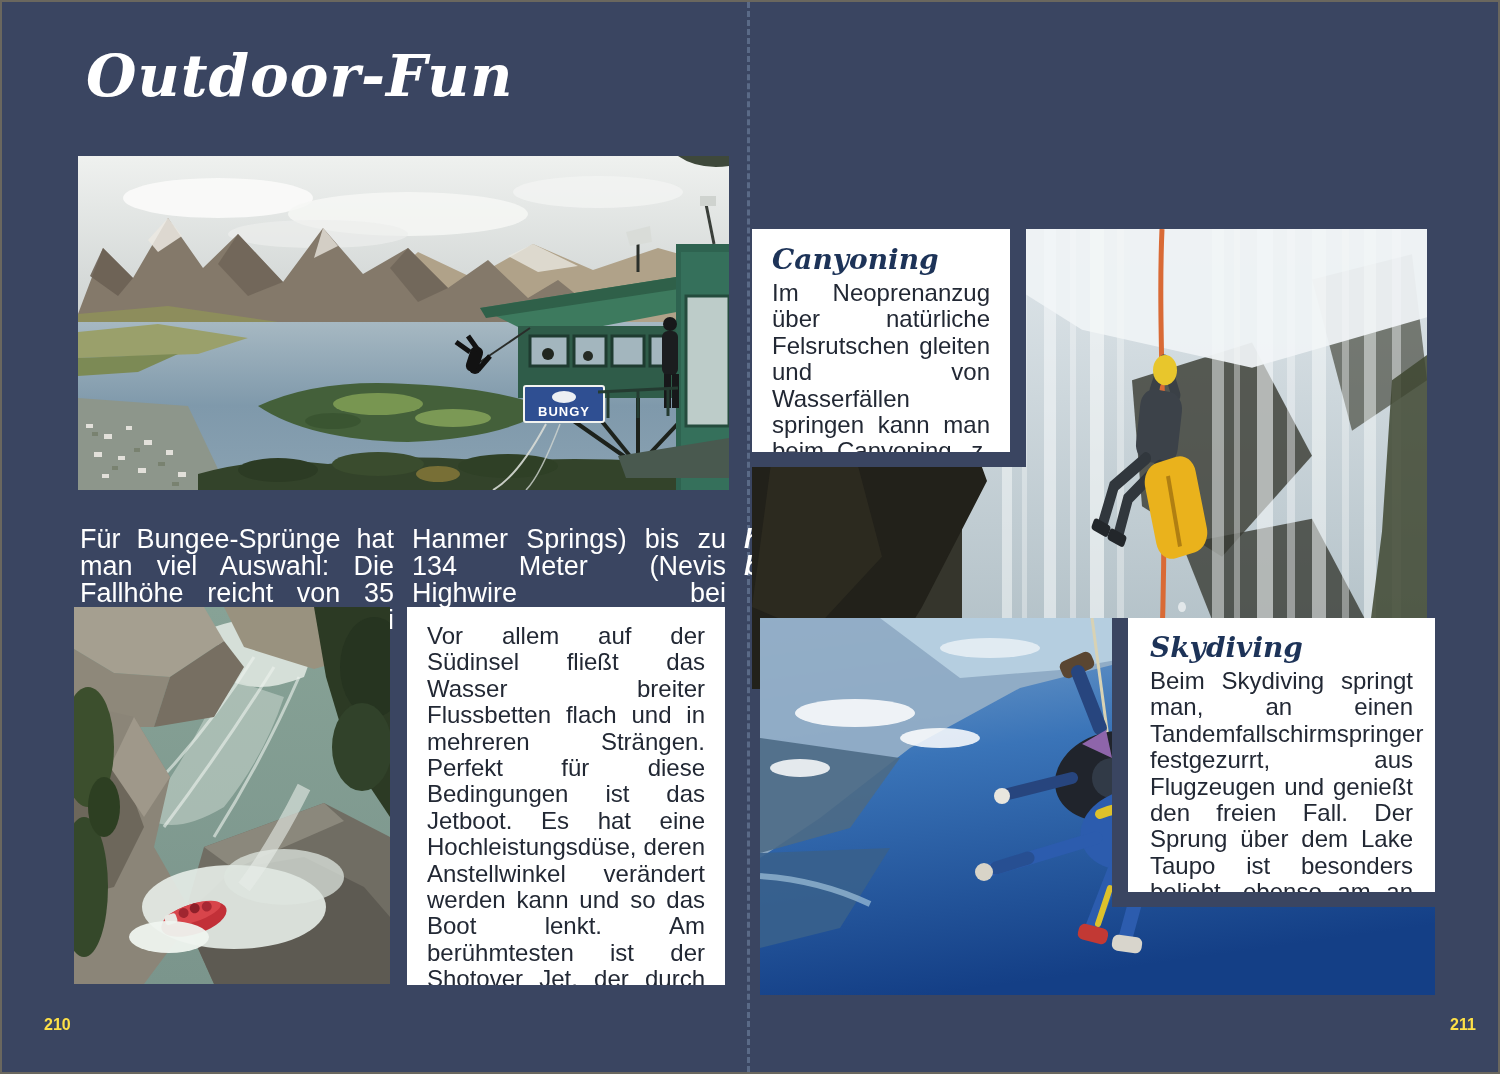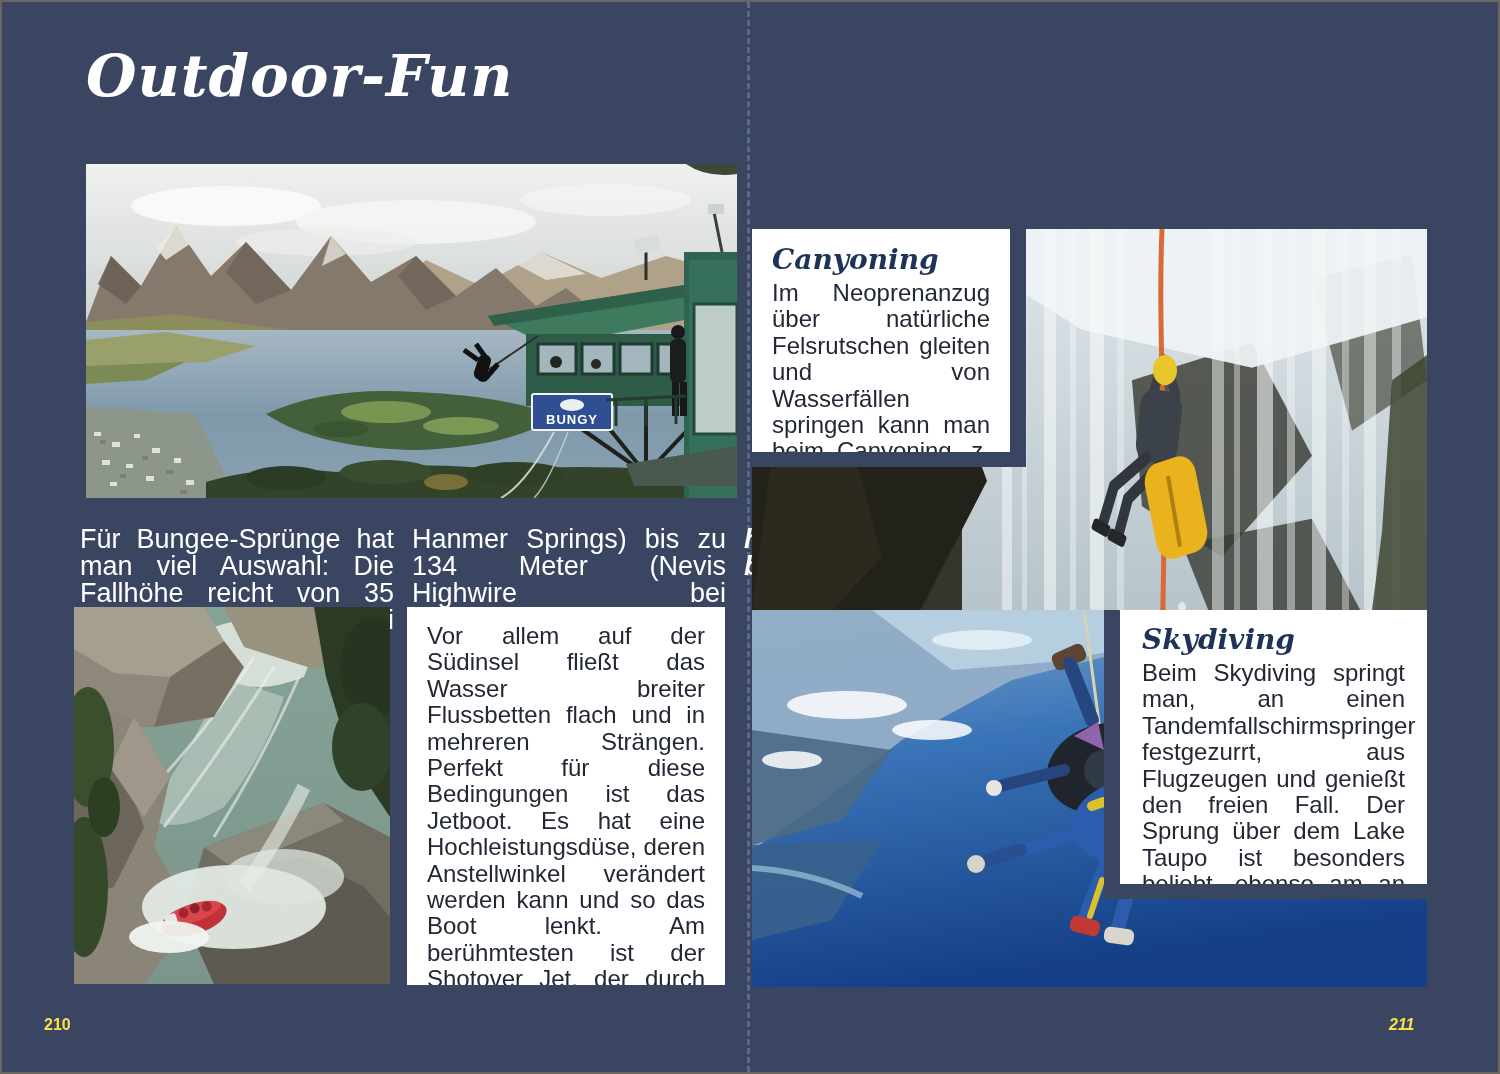--- a/index.html
+++ b/index.html
@@ -42,32 +42,32 @@
   .canyoning-box{
     left:0;top:0;width:218px;height:195px;padding:14px 20px;
     border-right:16px solid #3a4561;border-bottom:15px solid #3a4561;
   }
   .skydiving-box{
     right:0;top:0;width:263px;height:248px;padding:13px 22px;
     border-left:16px solid #3a4561;border-bottom:15px solid #3a4561;
   }
   .page-num{position:absolute;top:1014px;font:700 16px "Liberation Sans",sans-serif;color:#fde047;}
   .page-num.left{left:42px;}
-  .page-num.right{left:1387px;font-style:italic;}
+  .page-num.right{left:1448px;}
 </style>
 </head>
 <body>
 
 <div class="spread">
 
   <div class="fold"></div>
 
   <h1 class="page-title">Outdoor-Fun</h1>
 
-  <figure class="photo" style="left:72px;top:150px;width:651px;height:334px;margin:12px;">
+  <figure class="photo" style="left:72px;top:150px;width:651px;height:334px;margin:4px;">
     <svg viewBox="0 0 651 334" preserveAspectRatio="none" aria-hidden="true">
       <defs>
         <linearGradient id="skyG" x1="0" y1="0" x2="0" y2="1">
           <stop offset="0" stop-color="#eff1ef"></stop>
             <stop offset="1" stop-color="#ccd1d0"></stop>
         </linearGradient>
         <linearGradient id="lakeG" x1="0" y1="0" x2="0" y2="1">
           <stop offset="0" stop-color="#a6b8c2"></stop>
             <stop offset=".5" stop-color="#7f99ab"></stop>
             <stop offset="1" stop-color="#8aa2b2"></stop>
@@ -274,21 +274,21 @@
       <circle cx="390" cy="320" r="3" fill="#ffffff" opacity=".5"></circle>
       <circle cx="450" cy="340" r="4" fill="#ffffff" opacity=".5"></circle>
     </svg>
     <div class="overlay-box canyoning-box">
       <h3 class="box-heading">Canyoning</h3>
       <p class="box-body">Im Neoprenanzug über natürliche Felsrutschen gleiten und von Wasserfällen springen kann man beim Canyoning, z. B. in Wanaka.</p>
       <span class="box-link">deepcanyon.co.nz</span>
     </div>
   </figure>
 
-  <figure class="photo" style="left:750px;top:608px;width:675px;height:377px;margin:0;">
+  <figure class="photo" style="left:750px;top:608px;width:675px;height:377px;margin:8px;">
     <svg viewBox="0 0 675 377" preserveAspectRatio="none" aria-hidden="true">
       <defs>
         <linearGradient id="skyB" x1="0" y1="0" x2=".25" y2="1">
           <stop offset="0" stop-color="#7ea6cd"></stop>
             <stop offset=".4" stop-color="#3a74b8"></stop>
             <stop offset="1" stop-color="#143f86"></stop>
         </linearGradient>
       </defs>
       <rect width="675" height="377" fill="url(#skyB)"></rect>
       <polygon points="0,0 420,0 380,40 260,70 150,130 60,200 0,240" fill="#93aec6" opacity=".95"></polygon>

